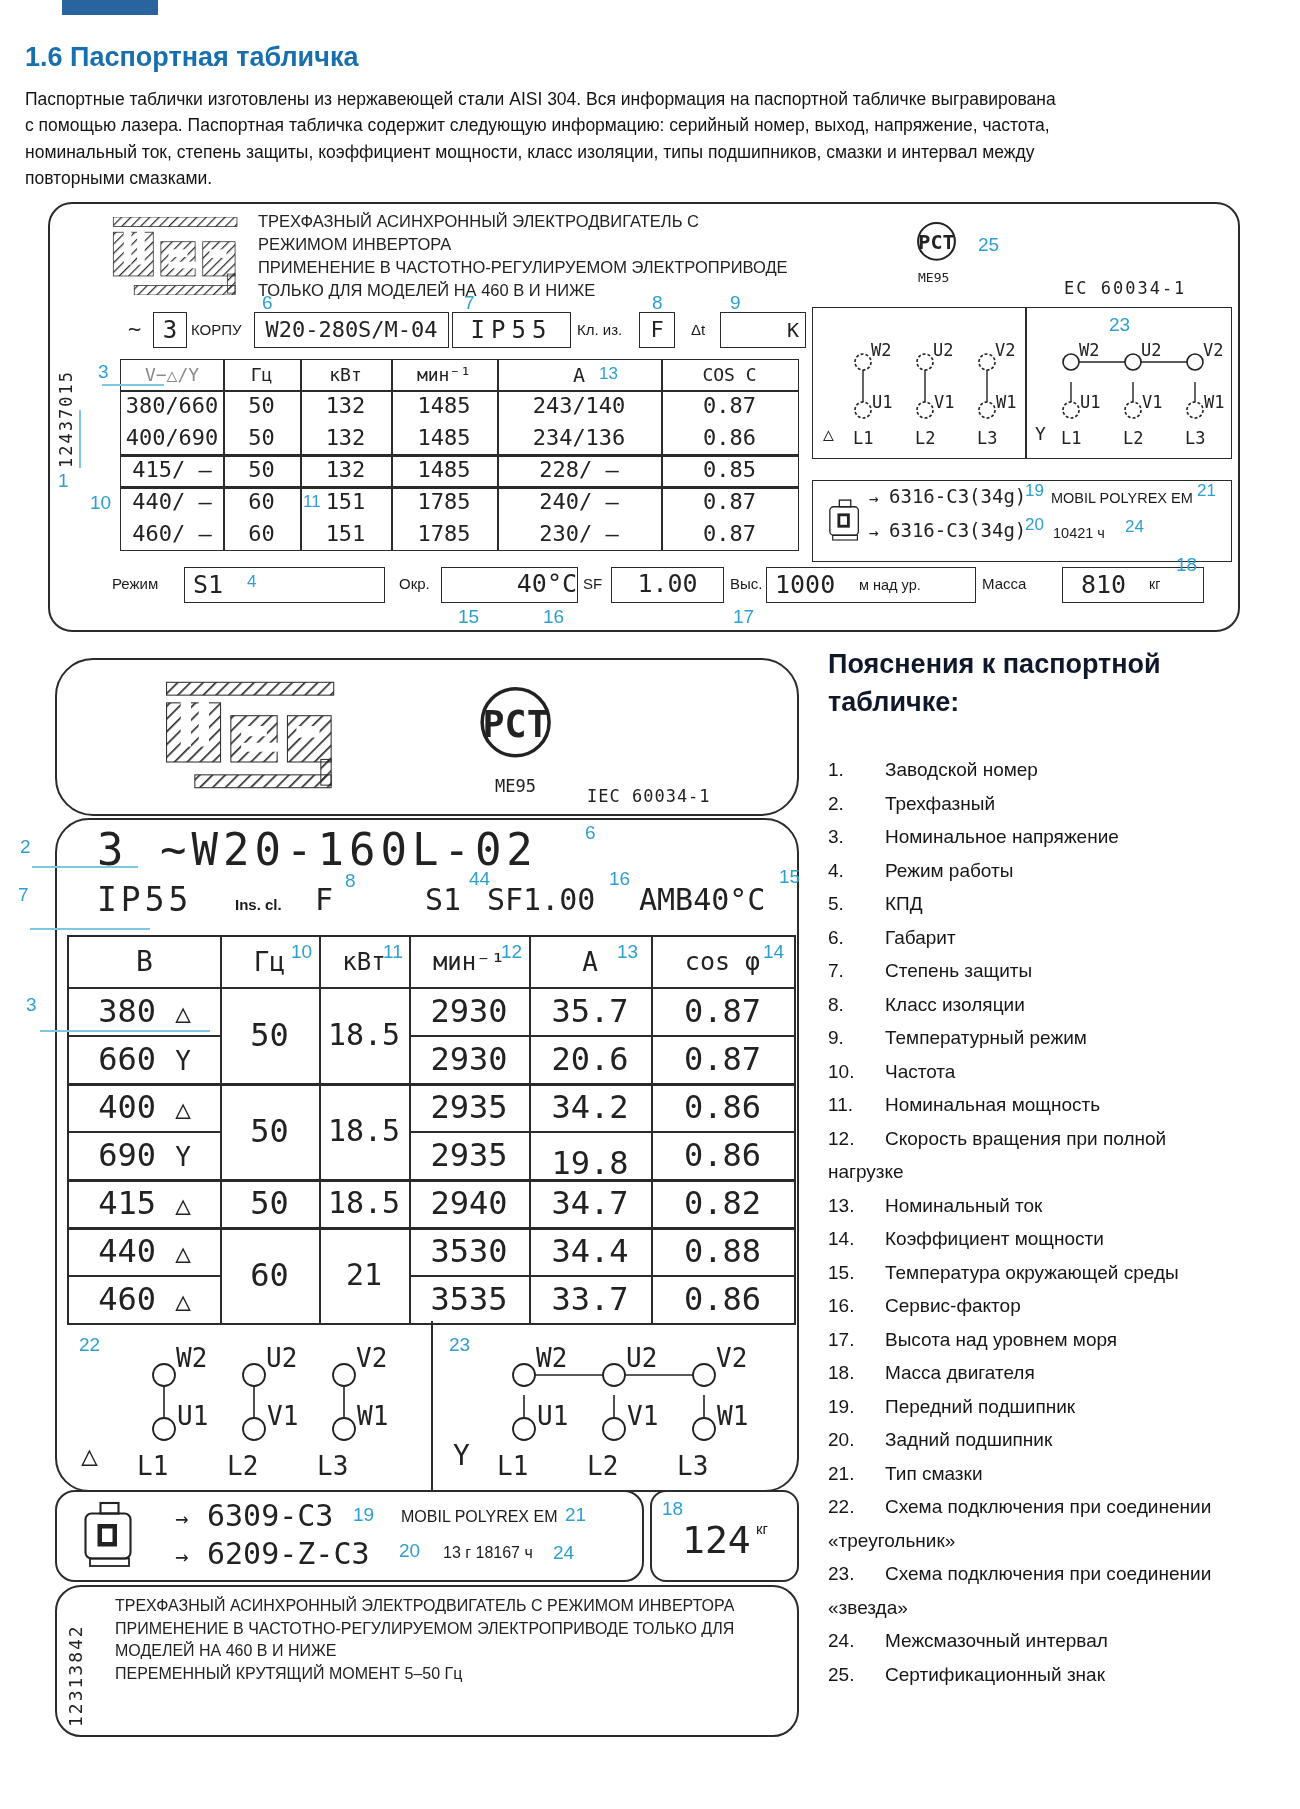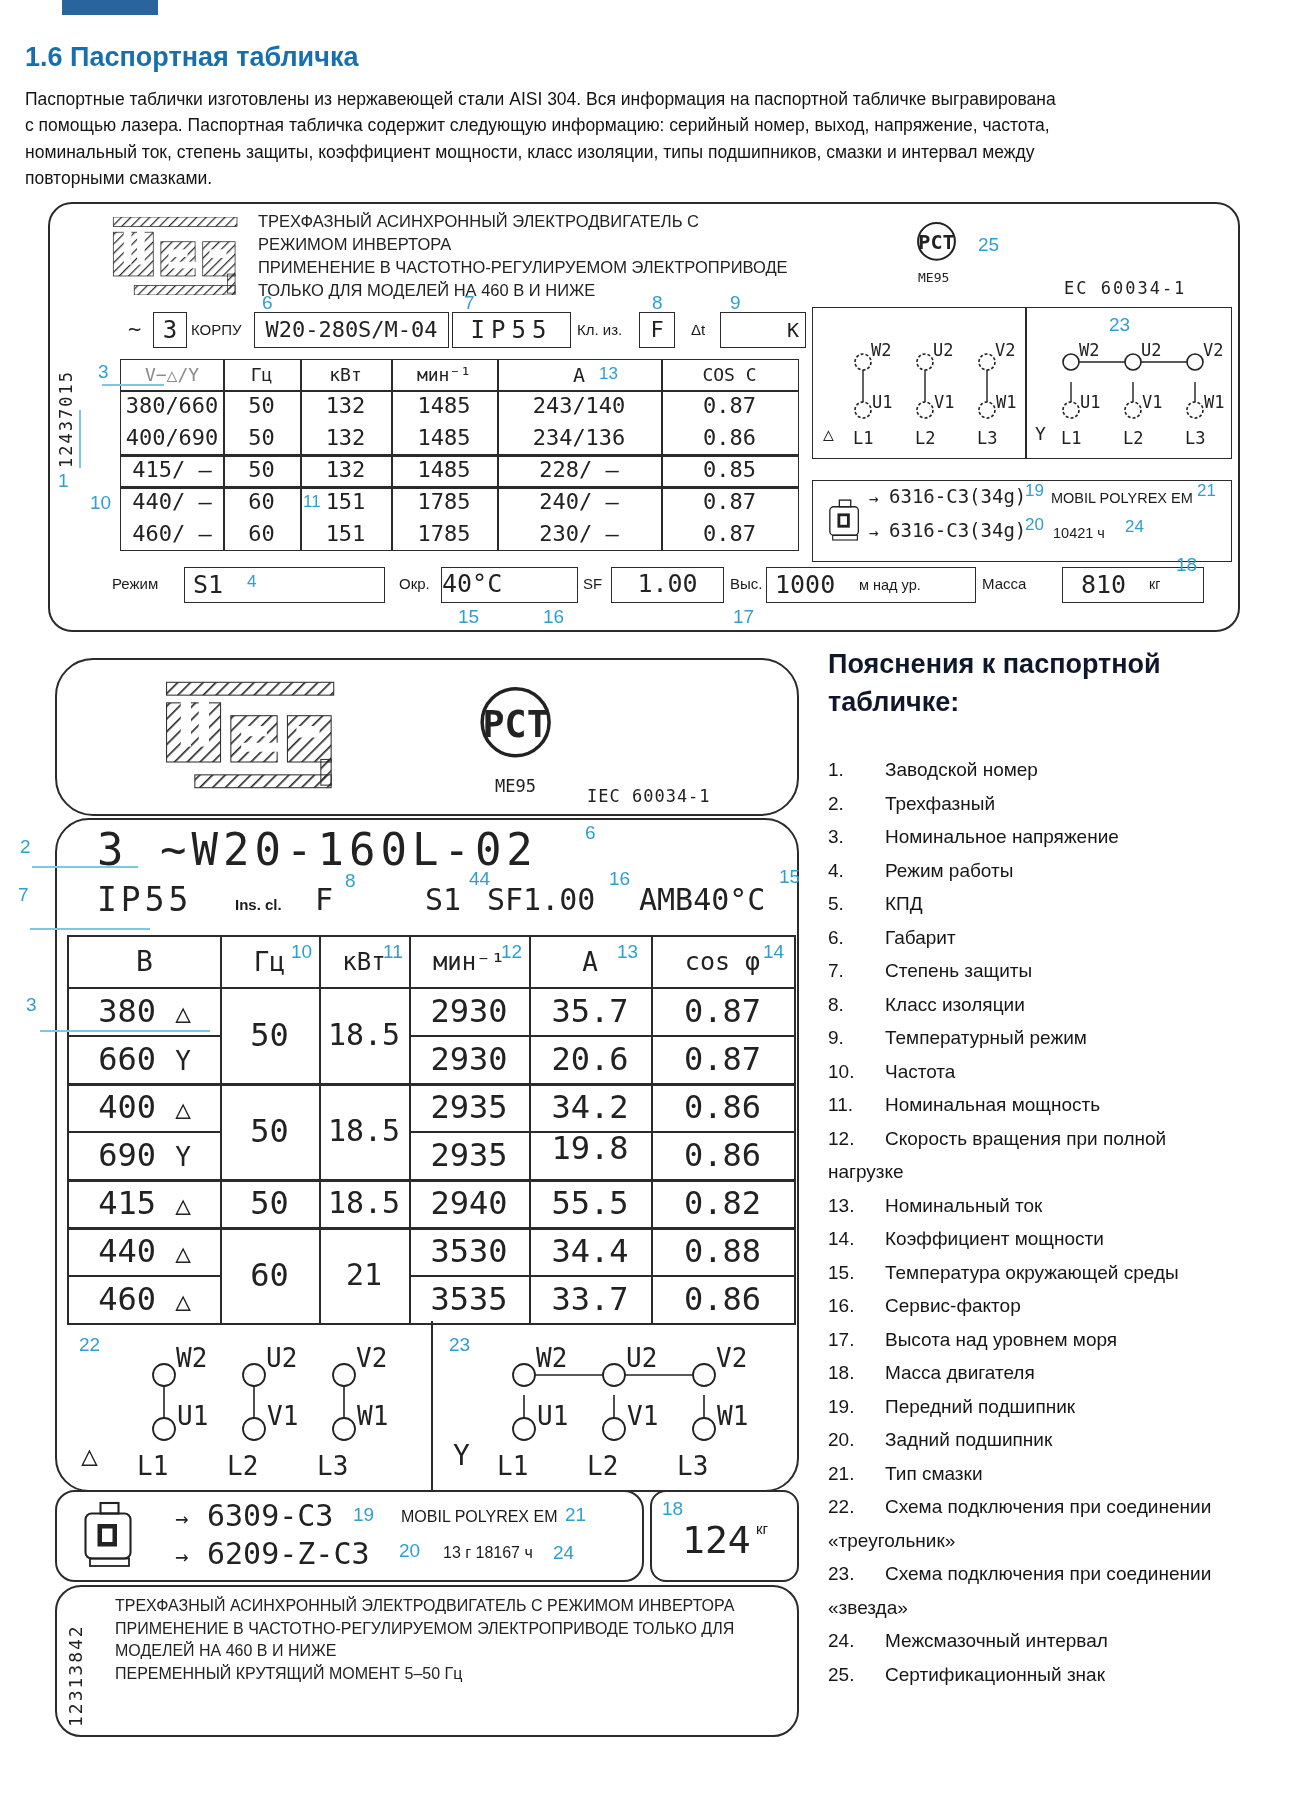--- a/index.html
+++ b/index.html
@@ -220,21 +220,21 @@
       <div class="abs sans" style="left:240px;top:44px;font-size:14.5px;">10421 ч</div>
       <div class="co" style="left:312px;top:36px;font-size:17px;">24</div>
     </div>
 
     <div class="abs sans" style="left:62px;top:371px;font-size:15px;">Режим</div>
     <div class="ibox" style="left:134px;top:363px;width:199px;height:34px;">
       <span class="abs mono" style="left:8px;top:2px;font-size:25px;">S1</span>
       <span class="co" style="left:62px;top:4px;font-size:17px;">4</span>
     </div>
     <div class="abs sans" style="left:349px;top:371px;font-size:15px;">Окр.</div>
-    <div class="ibox mono" style="left:391px;top:363px;width:135px;height:34px;line-height:32px;text-align:left;font-size:25px;">40°C</div>
+    <div class="ibox mono" style="left:391px;top:363px;width:135px;height:34px;line-height:32px;text-align:right;font-size:25px;">40°C</div>
     <div class="abs sans" style="left:533px;top:371px;font-size:15px;">SF</div>
     <div class="ibox mono" style="left:561px;top:363px;width:111px;height:34px;line-height:32px;text-align:center;font-size:25px;">1.00</div>
     <div class="abs sans" style="left:680px;top:371px;font-size:15px;">Выс.</div>
     <div class="ibox" style="left:716px;top:363px;width:208px;height:34px;">
       <span class="abs mono" style="left:8px;top:2px;font-size:25px;">1000</span>
       <span class="abs sans" style="left:92px;top:9px;font-size:14.5px;">м над ур.</span>
     </div>
     <div class="abs sans" style="left:932px;top:371px;font-size:15px;">Масса</div>
     <div class="ibox" style="left:1012px;top:363px;width:140px;height:34px;">
       <span class="abs mono" style="left:18px;top:2px;font-size:25px;">810</span>
@@ -350,27 +350,27 @@
 
       <div class="cell mono" style="left:0;top:146px;width:151px;height:48px;line-height:48px;font-size:32px;">
         <span>400</span>&nbsp;<span style="font-size:26px;">△</span></div>
       <div class="cell mono" style="left:340px;top:146px;width:120px;height:48px;line-height:48px;font-size:32px;">2935</div>
       <div class="cell mono" style="left:460px;top:146px;width:122px;height:48px;line-height:48px;font-size:32px;">34.2</div>
       <div class="cell mono" style="left:582px;top:146px;width:143px;height:48px;line-height:48px;font-size:32px;">0.86</div>
 
       <div class="cell mono" style="left:0;top:194px;width:151px;height:48px;line-height:48px;font-size:32px;">
         <span>690</span>&nbsp;<span style="font-size:26px;">Y</span></div>
       <div class="cell mono" style="left:340px;top:194px;width:120px;height:48px;line-height:48px;font-size:32px;">2935</div>
-      <div class="cell mono" style="left:460px;top:187px;width:122px;height:48px;line-height:48px;font-size:32px;">19.8</div>
+      <div class="cell mono" style="left:460px;top:202px;width:122px;height:48px;line-height:48px;font-size:32px;">19.8</div>
       <div class="cell mono" style="left:582px;top:194px;width:143px;height:48px;line-height:48px;font-size:32px;">0.86</div>
 
       <div class="cell mono" style="left:0;top:242px;width:151px;height:48px;line-height:48px;font-size:32px;">
         <span>415</span>&nbsp;<span style="font-size:26px;">△</span></div>
       <div class="cell mono" style="left:340px;top:242px;width:120px;height:48px;line-height:48px;font-size:32px;">2940</div>
-      <div class="cell mono" style="left:460px;top:242px;width:122px;height:48px;line-height:48px;font-size:32px;">55.5</div>
+      <div class="cell mono" style="left:460px;top:242px;width:122px;height:48px;line-height:48px;font-size:32px;">34.7</div>
       <div class="cell mono" style="left:582px;top:242px;width:143px;height:48px;line-height:48px;font-size:32px;">0.82</div>
 
       <div class="cell mono" style="left:0;top:290px;width:151px;height:48px;line-height:48px;font-size:32px;">
         <span>440</span>&nbsp;<span style="font-size:26px;">△</span></div>
       <div class="cell mono" style="left:340px;top:290px;width:120px;height:48px;line-height:48px;font-size:32px;">3530</div>
       <div class="cell mono" style="left:460px;top:290px;width:122px;height:48px;line-height:48px;font-size:32px;">34.4</div>
       <div class="cell mono" style="left:582px;top:290px;width:143px;height:48px;line-height:48px;font-size:32px;">0.88</div>
 
       <div class="cell mono" style="left:0;top:338px;width:151px;height:48px;line-height:48px;font-size:32px;">
         <span>460</span>&nbsp;<span style="font-size:26px;">△</span></div>

